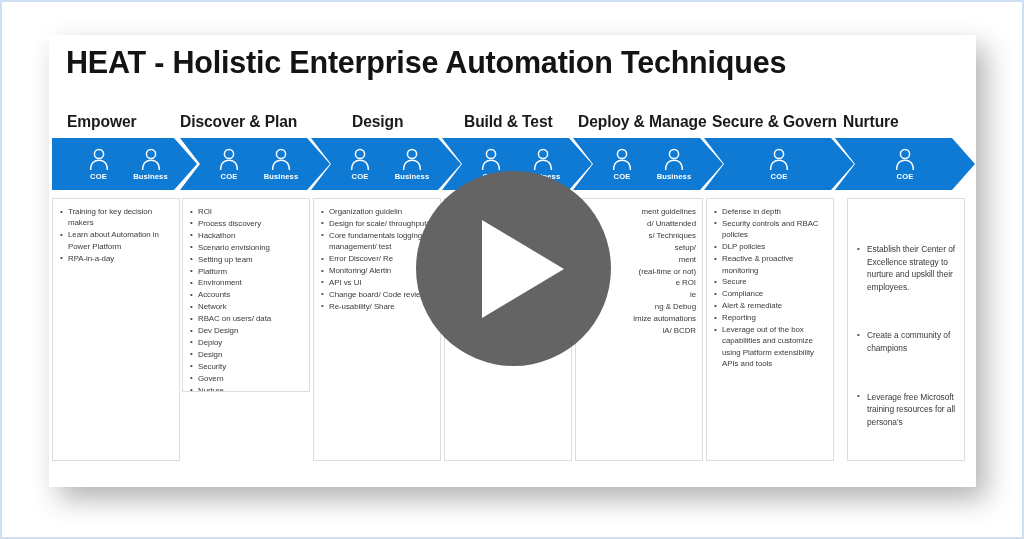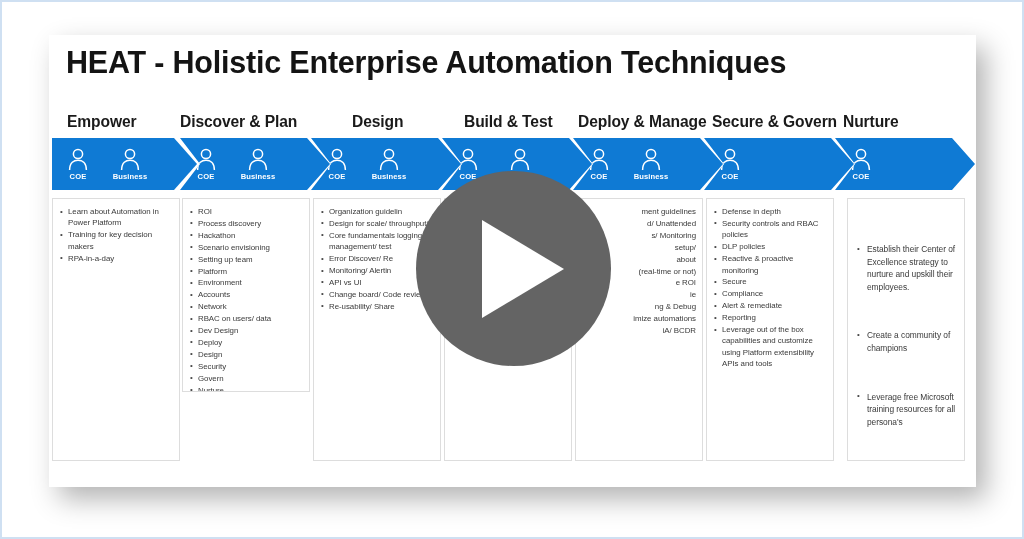--- a/index.html
+++ b/index.html
@@ -81,20 +81,21 @@
   .chev-mid {
     clip-path: polygon(0 0, calc(100% - 23px) 0, 100% 50%, calc(100% - 23px) 100%, 0 100%, 20px 50%);
   }
 
   .persona-row {
     position: absolute;
     top: 0; left: 0;
     width: 100%; height: 100%;
     display: flex;
     align-items: center;
+    justify-content: center;
     gap: 0px;
     pointer-events: none;
   }
   .persona-row.shift-left { padding-right: 18px; }
 
   .persona {
     display: flex;
     flex-direction: column;
     align-items: center;
     justify-content: center;
@@ -204,22 +205,22 @@
             <svg width="22" height="24" viewBox="0 0 22 24">
                 <circle cx="11" cy="7" r="4.6" fill="none" stroke="#ffffff" stroke-width="1.5"></circle>
                 <path d="M2.6 23 C2.6 15.5 7 13.2 11 13.2 C15 13.2 19.4 15.5 19.4 23" fill="none" stroke="#ffffff" stroke-width="1.5"></path>
               </svg>
             <div class="persona-label">Business</div>
           </div>
         </div>
       </div>
       <div class="content-box" style="left:3px;width:128px;height:263px;">
         <ul>
+          <li>Training for key decision makers</li>
           <li>Learn about Automation in Power Platform</li>
-          <li>Training for key decision makers</li>
           <li>RPA-in-a-day</li>
         </ul>
       </div>
     </div>
 
     <div class="stage-col" style="left:131px;width:150px;">
       <div class="stage-heading" style="left:0px;">Discover &amp; Plan</div>
       <div class="chevron chev-mid" style="left:0px;width:150px;">
         <div class="persona-row shift-left">
           <div class="persona">
@@ -336,23 +337,23 @@
                 <path d="M2.6 23 C2.6 15.5 7 13.2 11 13.2 C15 13.2 19.4 15.5 19.4 23" fill="none" stroke="#ffffff" stroke-width="1.5"></path>
               </svg>
             <div class="persona-label">Business</div>
           </div>
         </div>
       </div>
       <div class="content-box right-align" style="left:2px;width:128px;height:263px;">
         <ul>
           <li>ment guidelines</li>
           <li>d/ Unattended</li>
-          <li>s/ Monitoring</li>
+          <li>s/ Techniques</li>
           <li>setup/</li>
-          <li>about</li>
+          <li>ment</li>
           <li>(real-time or not)</li>
           <li>e ROI</li>
           <li>ie</li>
           <li>ng &amp; Debug</li>
           <li>imize automations</li>
           <li>iA/ BCDR</li>
         </ul>
       </div>
     </div>
 

